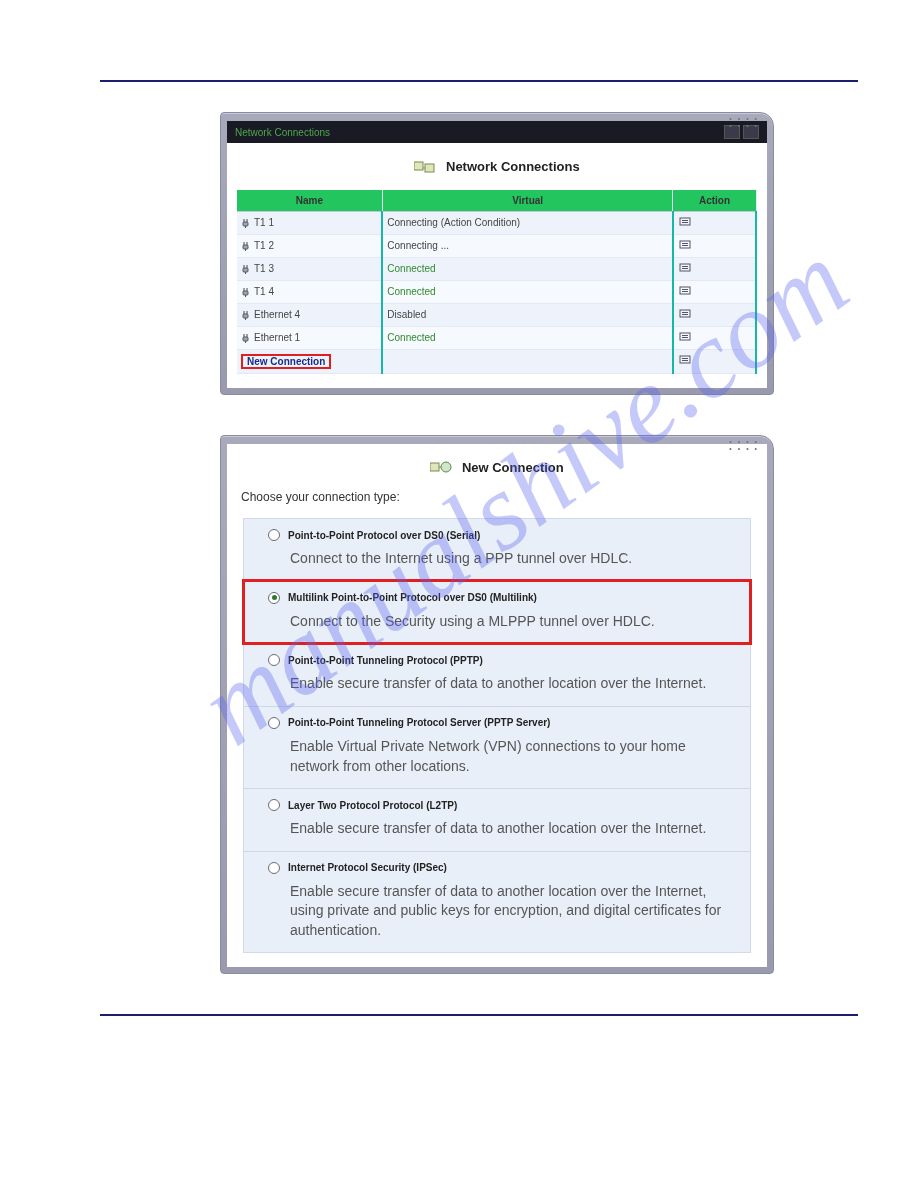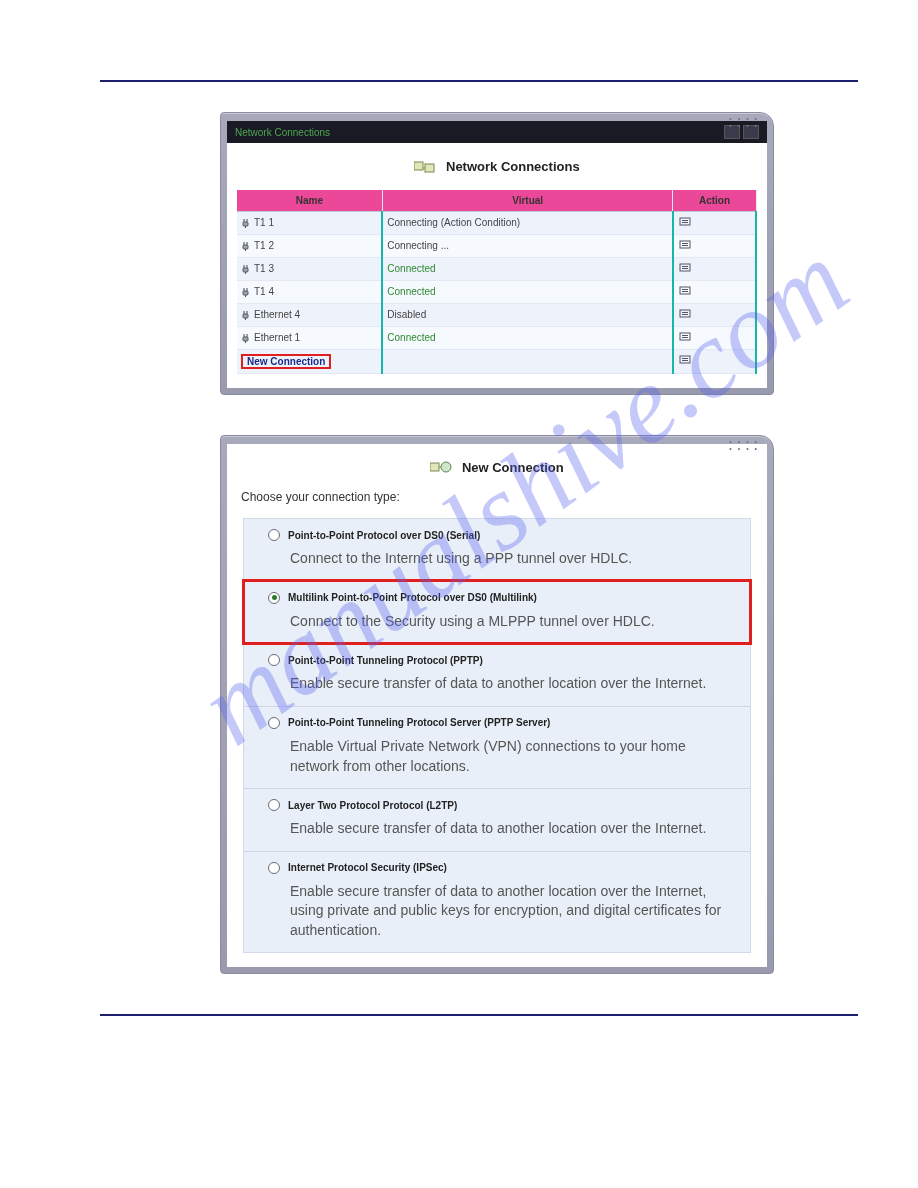--- a/index.html
+++ b/index.html
@@ -74,21 +74,21 @@
     margin-right: 6px;
   }
   .ticon svg { display: block; }
   
   .conn-table {
     width: 100%;
     border-collapse: collapse;
     font-size: 10px;
   }
   .conn-table th {
-    background: #ec4899;
+    background: #22c55e;
     color: #333;
     font-weight: bold;
     padding: 5px 6px;
     border-bottom: 1px solid #c0c8d8;
     border-right: 1px solid #e2e8f4;
     text-align: center;
   }
   .conn-table td {
     padding: 4px 4px;
     border-bottom: 1px solid #e2e8f4;

